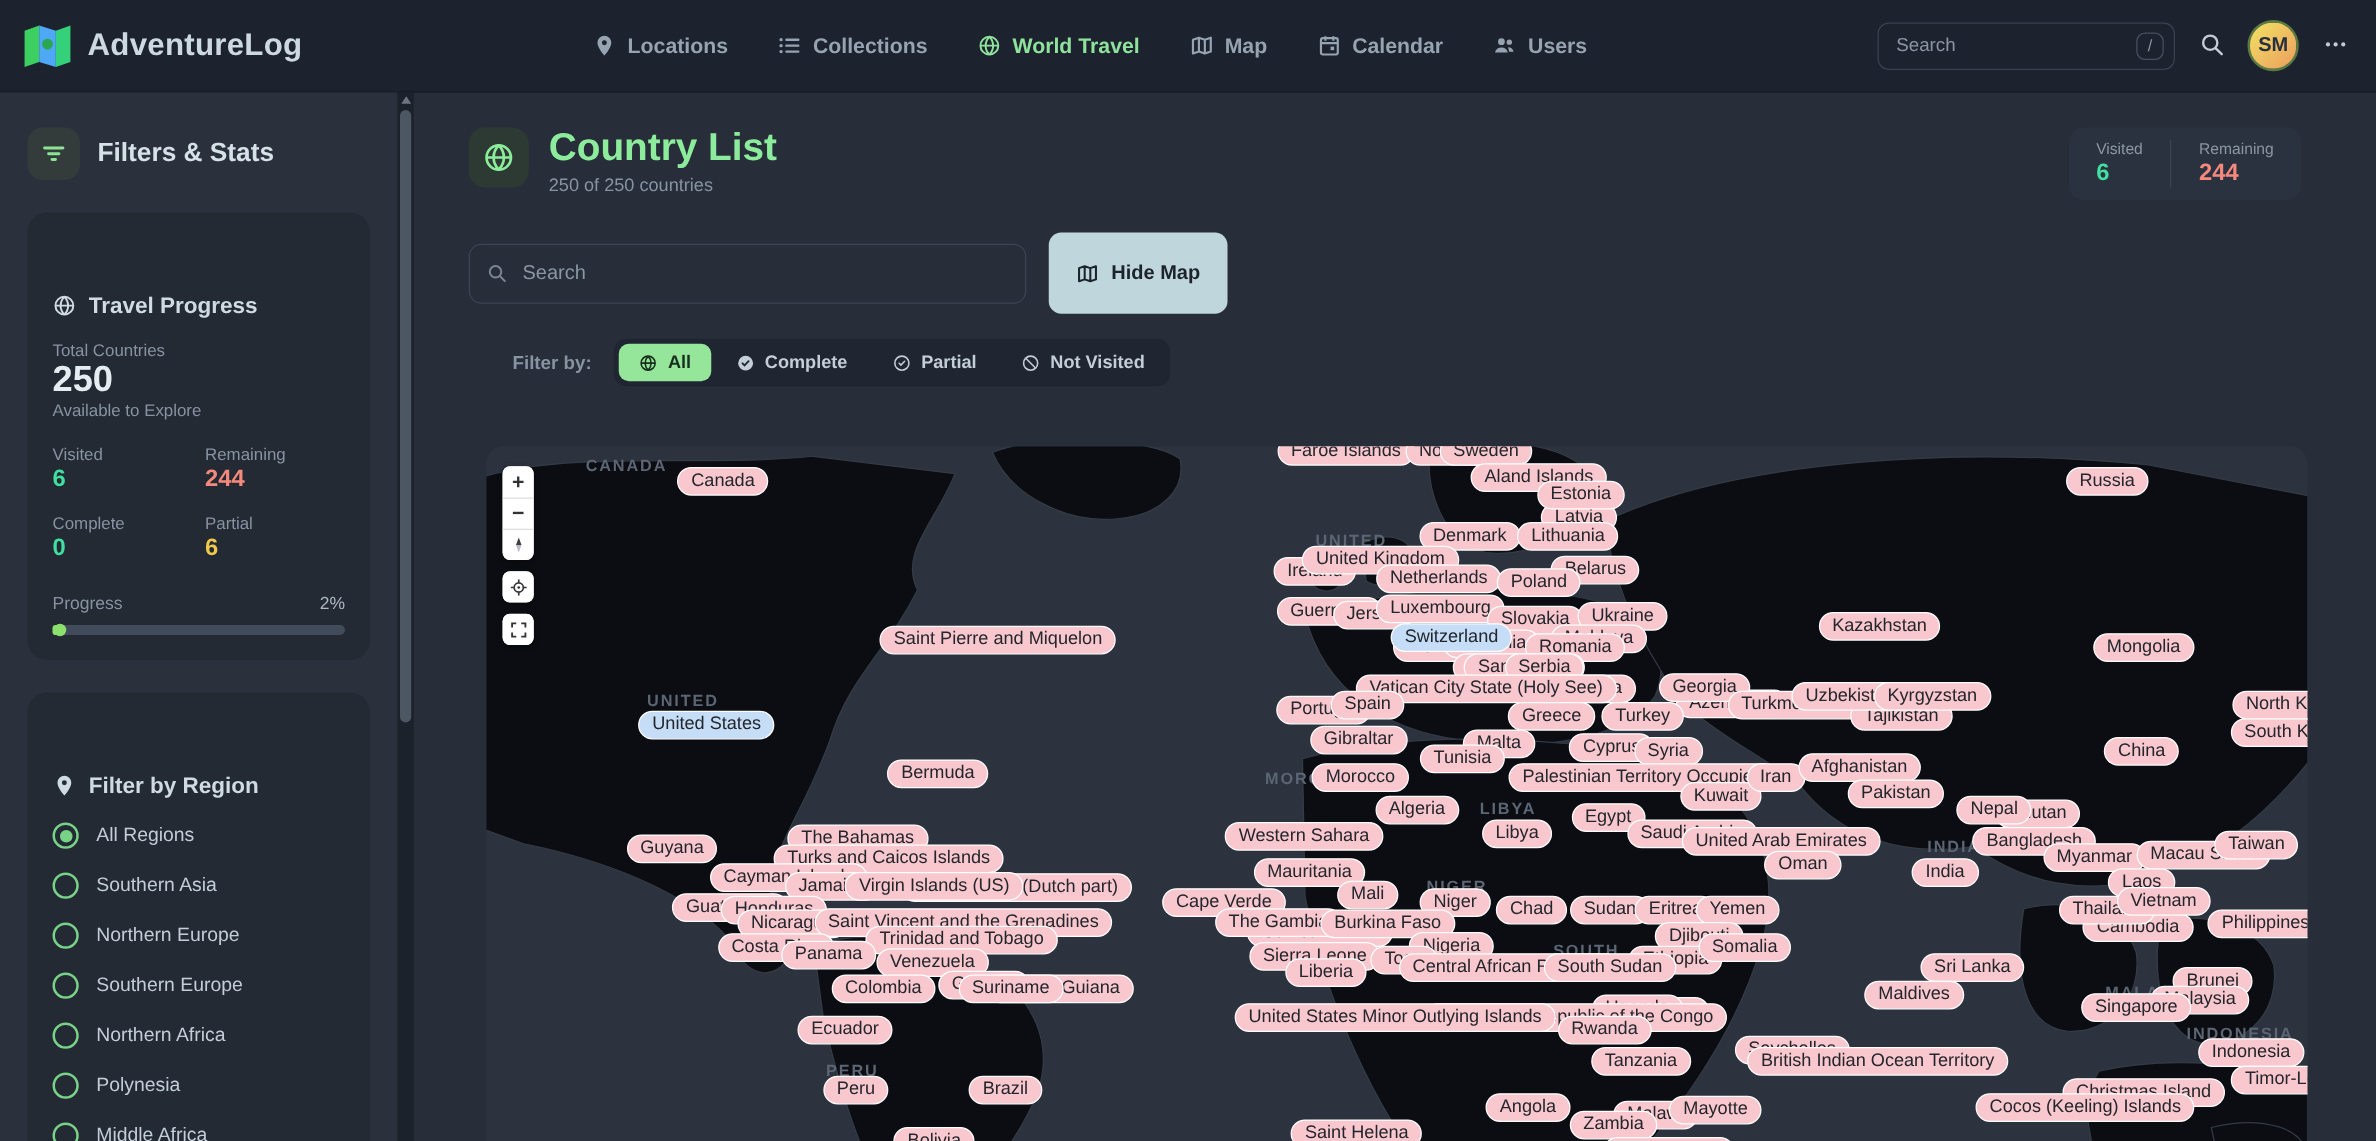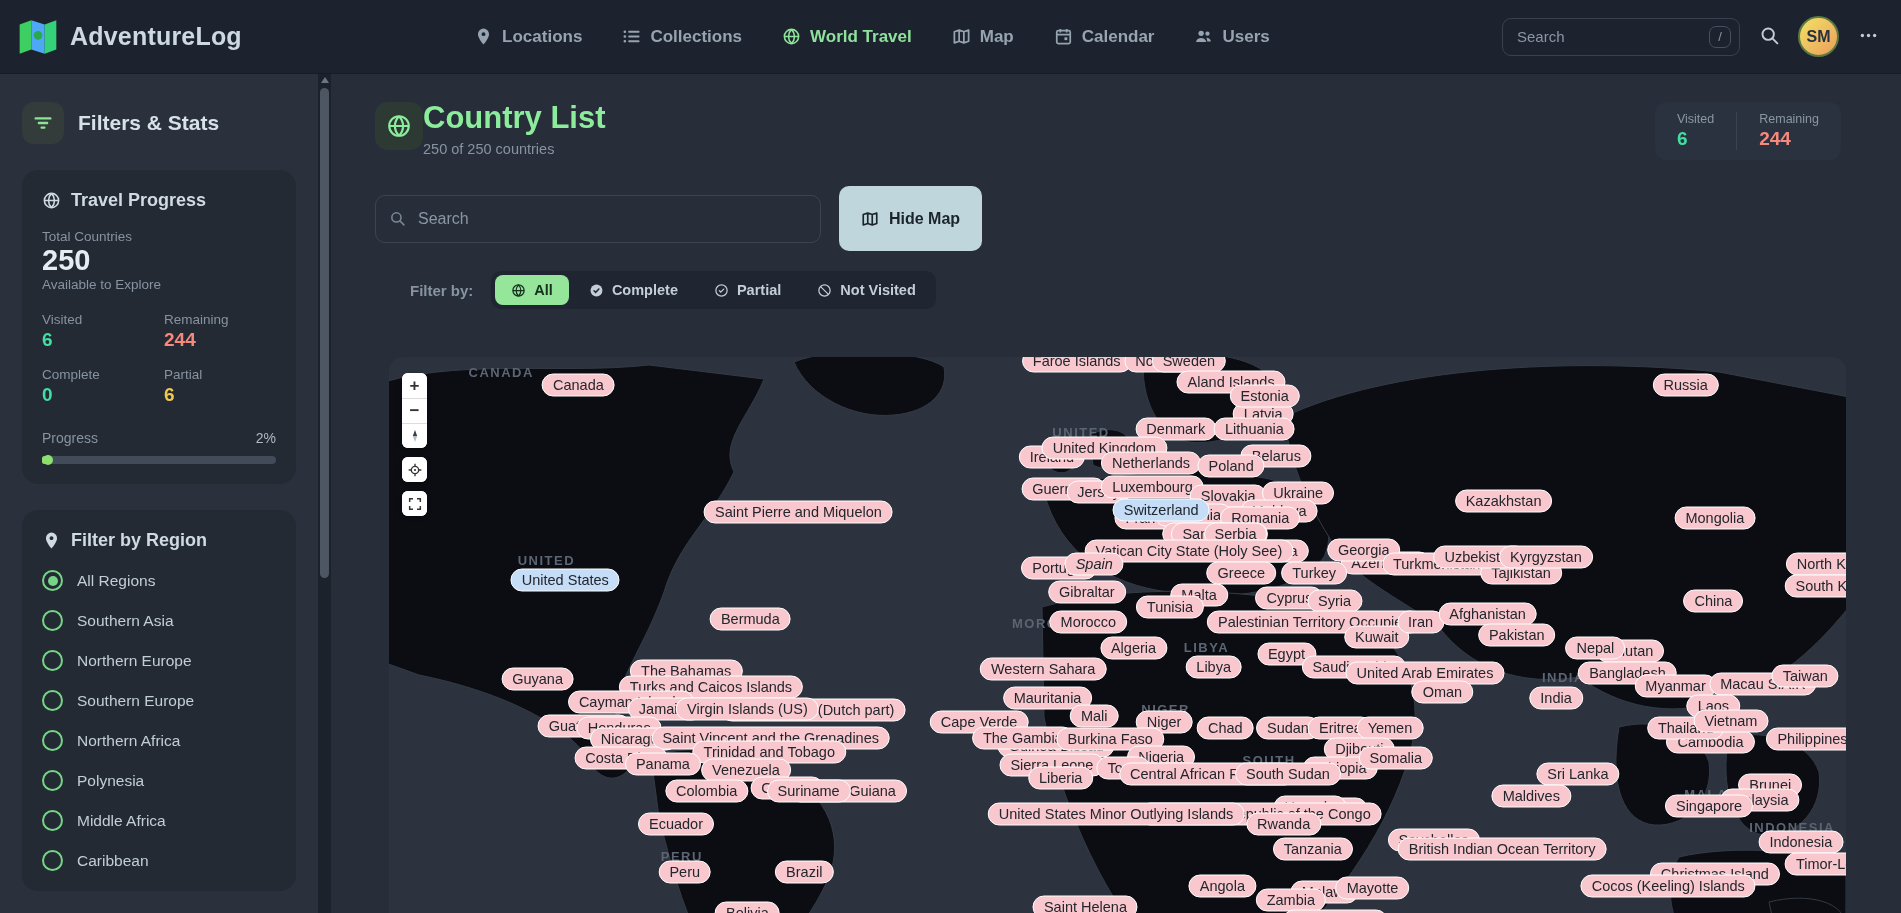--- a/index.html
+++ b/index.html
@@ -37,21 +37,21 @@
   
   .sidebar { position:absolute; left:0; top:74px; width:318px; height:839px; background:#2a313d;
     padding:28px 22px; }
   .sb-head { display:flex; align-items:center; gap:14px; }
   .sb-head .tile { width:42px; height:42px; border-radius:12px; background:#333c3a; color:#8be394;
     display:flex; align-items:center; justify-content:center; }
   .sb-head .tile svg { width:22px; height:22px; }
   .sb-title { font-size:21px; font-weight:800; color:#d6e1e8; }
   .card { background:#232a34; border-radius:16px; padding:20px; margin-top:26px; }
   .card-head { display:flex; align-items:center; gap:10px; font-size:18px; font-weight:800;
-    color:#cfdae2; }
+    color:#cfdae2;margin-top:44px; }
   .card-head .ic { width:19px; height:19px; color:#cfdae2; }
   .card-head .ic svg { width:100%; height:100%; }
   .lbl { font-size:13.5px; color:#8793a1; }
   .total-num { font-size:29px; font-weight:800; color:#e6edf2; line-height:1.15; }
   .tp-total { margin-top:18px; }
   .stat-grid { display:grid; grid-template-columns:1fr 1fr; gap:16px 10px; margin-top:20px; }
   .stat-val { font-size:19px; font-weight:800; margin-top:2px; }
   .prog-row { display:flex; justify-content:space-between; margin-top:24px; font-size:14px; }
   .prog-val { color:#aeb9c4; }
   .prog-track { position:relative; height:8px; background:#414b59; border-radius:6px; margin-top:10px; }
@@ -69,21 +69,21 @@
   .sb-scroll { position:absolute; left:318px; top:74px; width:13px; height:839px; background:#1c222b; }
   .sb-scroll .arrow { position:absolute; top:3px; left:2.5px; width:0; height:0;
     border-left:4px solid transparent; border-right:4px solid transparent;
     border-bottom:6px solid #6b7583; }
   .sb-scroll .thumb { position:absolute; top:14px; left:2px; width:9px; height:490px;
     background:#4d5663; border-radius:5px; }
 
   
   .main { position:absolute; left:331px; top:74px; width:1570px; height:839px; padding:28px 60px 0 44px; }
   .main-head { display:flex; align-items:flex-start; }
-  .mh-left { display:flex; }
+  .mh-left { display:flex; gap:16px; }
   .mh-left .tile { width:48px; height:48px; border-radius:13px; background:#2d3a34; color:#8cec9c;
     display:flex; align-items:center; justify-content:center; }
   .mh-left .tile svg { width:26px; height:26px; }
   .main-title { font-size:31px; font-weight:800; color:#8cec9c; line-height:1.05; }
   .main-sub { font-size:14.5px; color:#8793a1; margin-top:6px; }
   .head-stats { margin-left:auto; background:#2b323f; border-radius:12px; display:flex;
     padding:10px 0; }
   .hs-cell { padding:0 22px; }
   .hs-cell + .hs-cell { border-left:1px solid #3a4350; }
   .hs-lbl { font-size:12.5px; color:#8a96a3; }
@@ -494,21 +494,21 @@
         <div class="pill" style="left: 55.2%; top: 26.7%;">Slovenia</div>
         <div class="pill visited" style="left: 53%; top: 25.9%;">Switzerland</div>
         <div class="pill" style="left: 61.1%; top: 26.1%;">Moldova</div>
         <div class="pill" style="left: 59.8%; top: 27.3%;">Romania</div>
         <div class="pill" style="left: 55.6%; top: 30%;">Monaco</div>
         <div class="pill" style="left: 57%; top: 30%;">San Marino</div>
         <div class="pill" style="left: 58.1%; top: 30%;">Serbia</div>
         <div class="pill" style="left: 60.7%; top: 32.9%;">Albania</div>
         <div class="pill" style="left: 54.9%; top: 32.9%;">Vatican City State (Holy See)</div>
         <div class="pill" style="left: 46%; top: 35.7%;">Portugal</div>
-        <div class="pill" style="left: 48.4%; top: 35.1%; font-style: italic;">Spain</div>
+        <div class="pill" style="left: 48.4%; top: 35.1%;">Spain</div>
         <div class="pill" style="left: 47.9%; top: 39.8%;">Gibraltar</div>
         <div class="pill" style="left: 58.5%; top: 36.6%;">Greece</div>
         <div class="pill" style="left: 55.6%; top: 40.2%;">Malta</div>
         <div class="pill" style="left: 68.4%; top: 34.9%;">Azerbaijan</div>
         <div class="pill" style="left: 66.9%; top: 32.6%;">Georgia</div>
         <div class="pill" style="left: 63.5%; top: 36.6%;">Turkey</div>
         <div class="pill" style="left: 71.9%; top: 35.1%;">Turkmenistan</div>
         <div class="pill" style="left: 77.7%; top: 36.6%;">Tajikistan</div>
         <div class="pill" style="left: 74.9%; top: 33.9%;">Uzbekistan</div>
         <div class="pill" style="left: 79.4%; top: 33.9%;">Kyrgyzstan</div>

